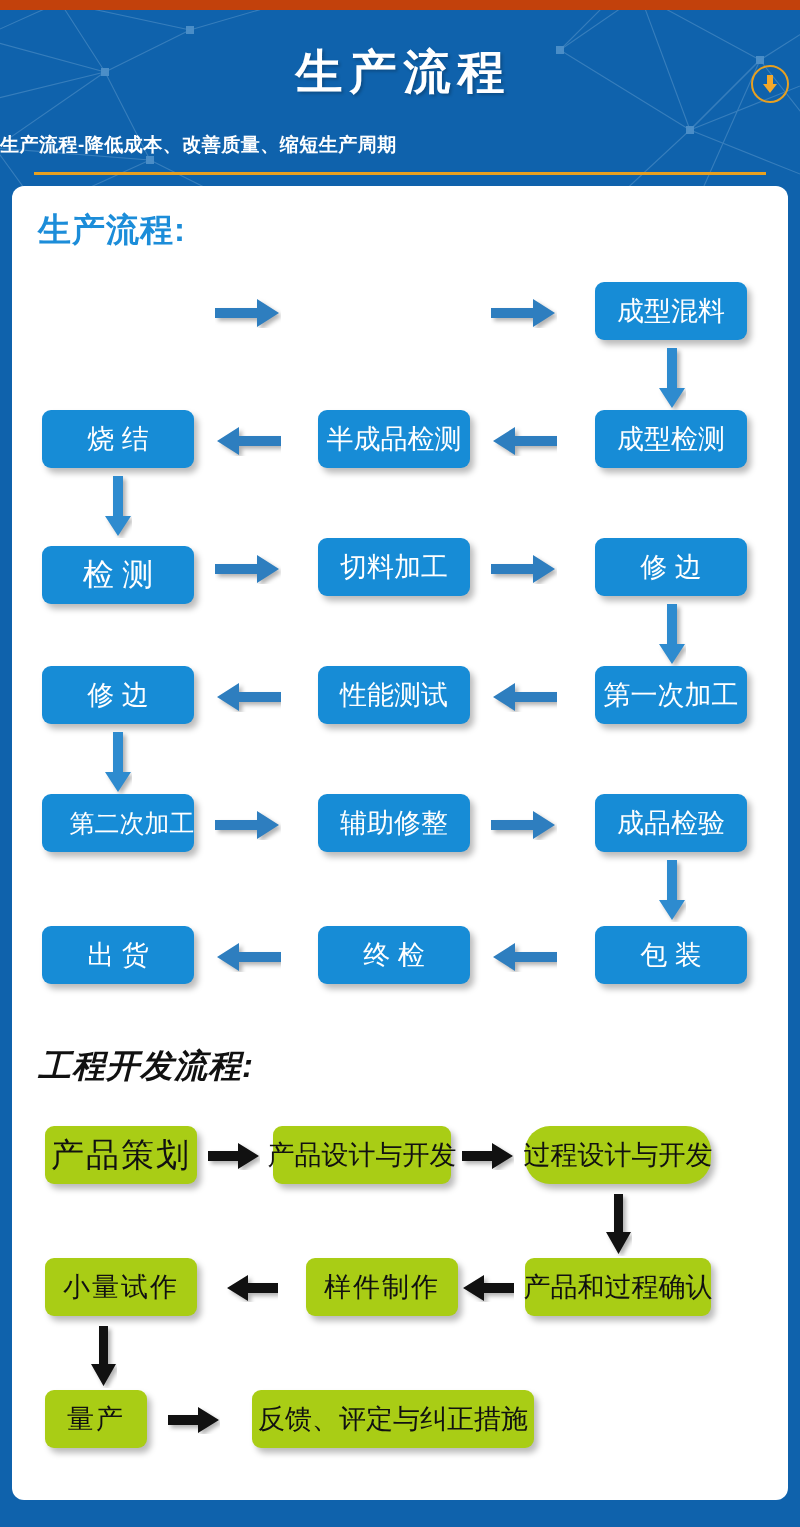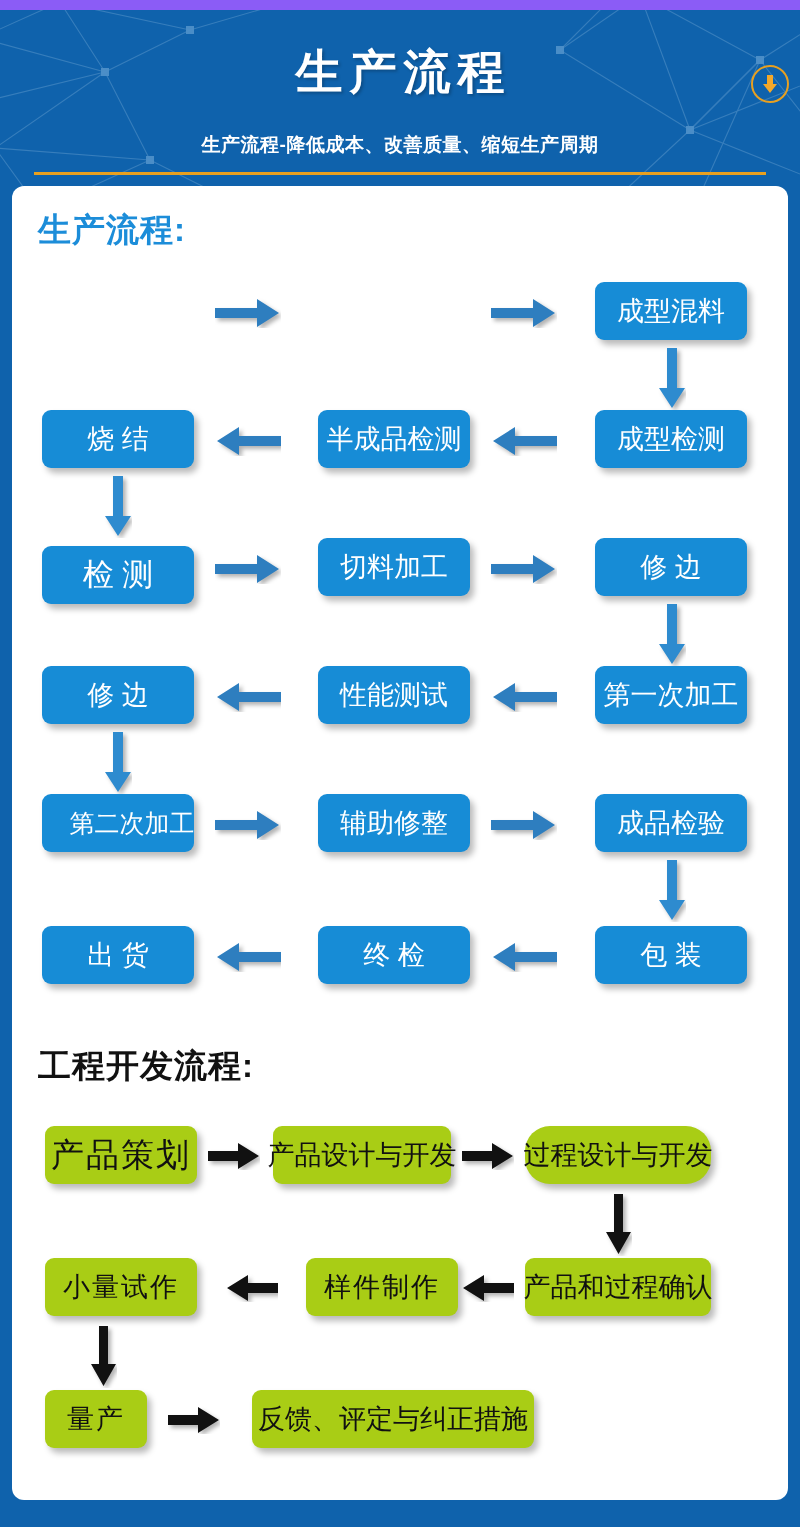--- a/index.html
+++ b/index.html
@@ -9,21 +9,21 @@
     height: 1527px;
     background: #ffffff;
     font-family: "Liberation Sans", "DejaVu Sans", sans-serif;
   }
 
   #page {
     position: relative;
     width: 800px;
     height: 1527px;
     overflow: hidden;
-    background: #8b5cf6;
+    background: #c2410c;
   }
 
   
   .blue-canvas {
     position: absolute;
     left: 0;
     top: 10px;
     width: 800px;
     height: 1517px;
     background: #0F62AC;
@@ -56,21 +56,20 @@
     letter-spacing: 7px;
     text-indent: 7px;
     line-height: 1.15;
     text-shadow: 2px 2px 3px rgba(0,0,0,0.22);
   }
 
   .header-sub {
     position: absolute;
     left: 0; top: 122px;
     width: 800px;
-    text-align: center;
     color: #ffffff;
     font-size: 19px;
     font-weight: bold;
     letter-spacing: 0.5px;
   }
 
   .download-btn {
     position: absolute;
     left: 751px; top: 65px;
     width: 38px; height: 38px;
@@ -283,21 +282,21 @@
       </svg>
     </div>
     <div class="fbox blue" style="left:306px; top:740px; width:152px; height:58px; font-size:27px;">终  检</div>
     <div class="arrow" style="left:203px; top:756px;">
       <svg width="66" height="30" viewBox="0 0 66 30">
         <path d="M66 10 L24 10 L24 1 L2 15 L24 29 L24 20 L66 20 Z" fill="#2E7EBF" style="filter:drop-shadow(3px 3px 2px rgba(0,0,0,0.3))"></path>
       </svg>
     </div>
     <div class="fbox blue" style="left:30px; top:740px; width:152px; height:58px; font-size:27px;">出  货</div>
 
-    <div class="section-title black" style="left:26px; top:858px;">工程开发流程:</div>
+    <div class="section-title black" style="left:26px; top:858px;font-style:italic;">工程开发流程:</div>
 
     <div class="fbox green" style="left:33px; top:940px; width:152px; height:58px; font-size:33px; letter-spacing:2px;">产品策划</div>
     <div class="arrow" style="left:196px; top:956px;">
       <svg width="52" height="28" viewBox="0 0 52 28">
         <path d="M0 9 L30 9 L30 1 L51 14 L30 27 L30 19 L0 19 Z" fill="#111111" style="filter:drop-shadow(3px 3px 2px rgba(0,0,0,0.3))"></path>
       </svg>
     </div>
     <div class="fbox green" style="left:261px; top:940px; width:178px; height:58px; font-size:27px;">产品设计与开发</div>
     <div class="arrow" style="left:450px; top:956px;">
       <svg width="52" height="28" viewBox="0 0 52 28">

